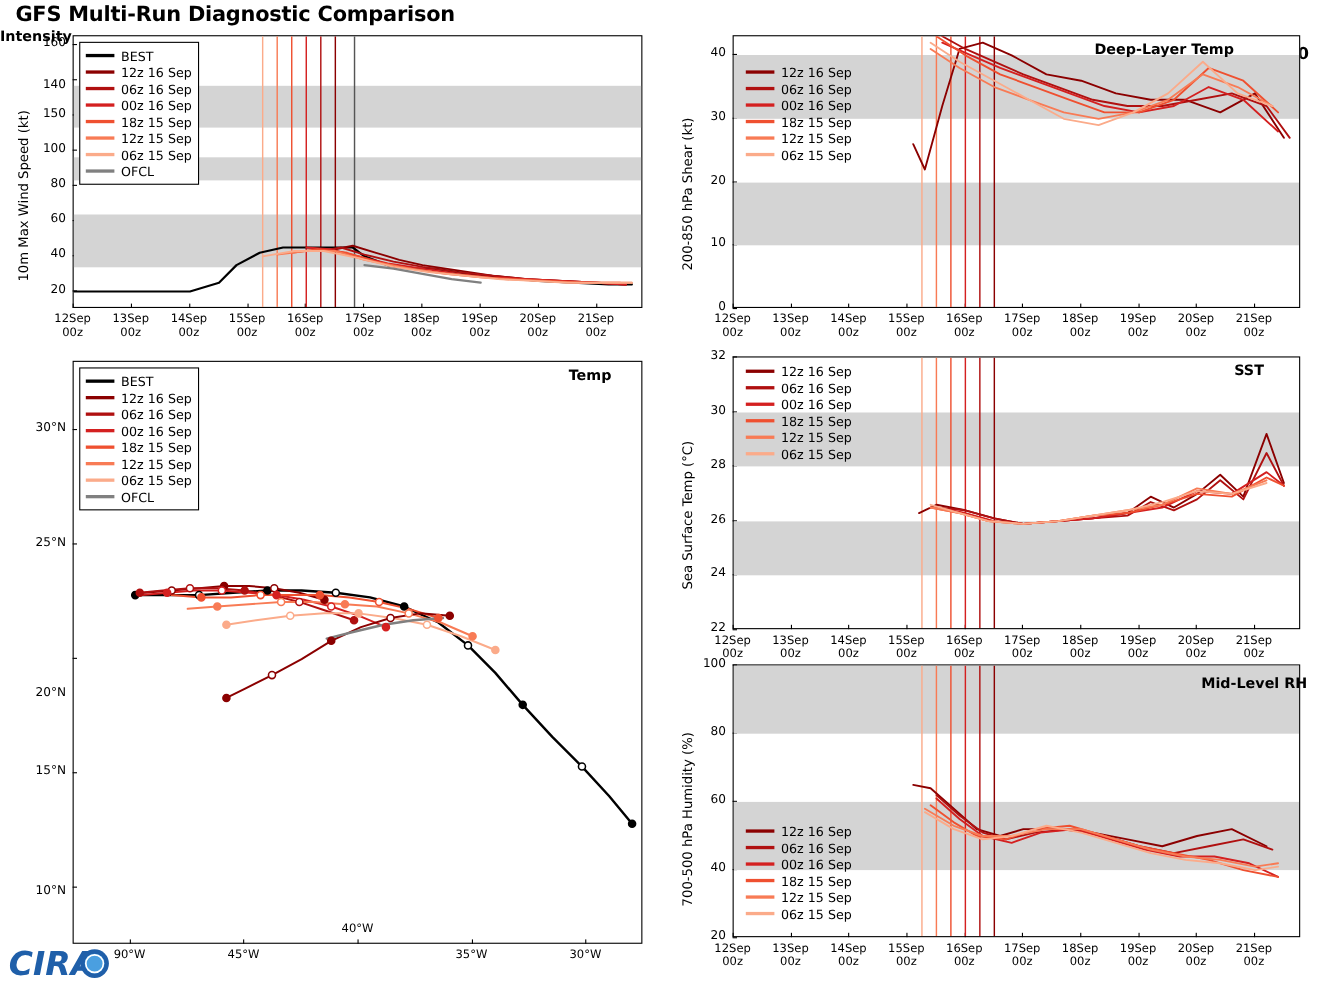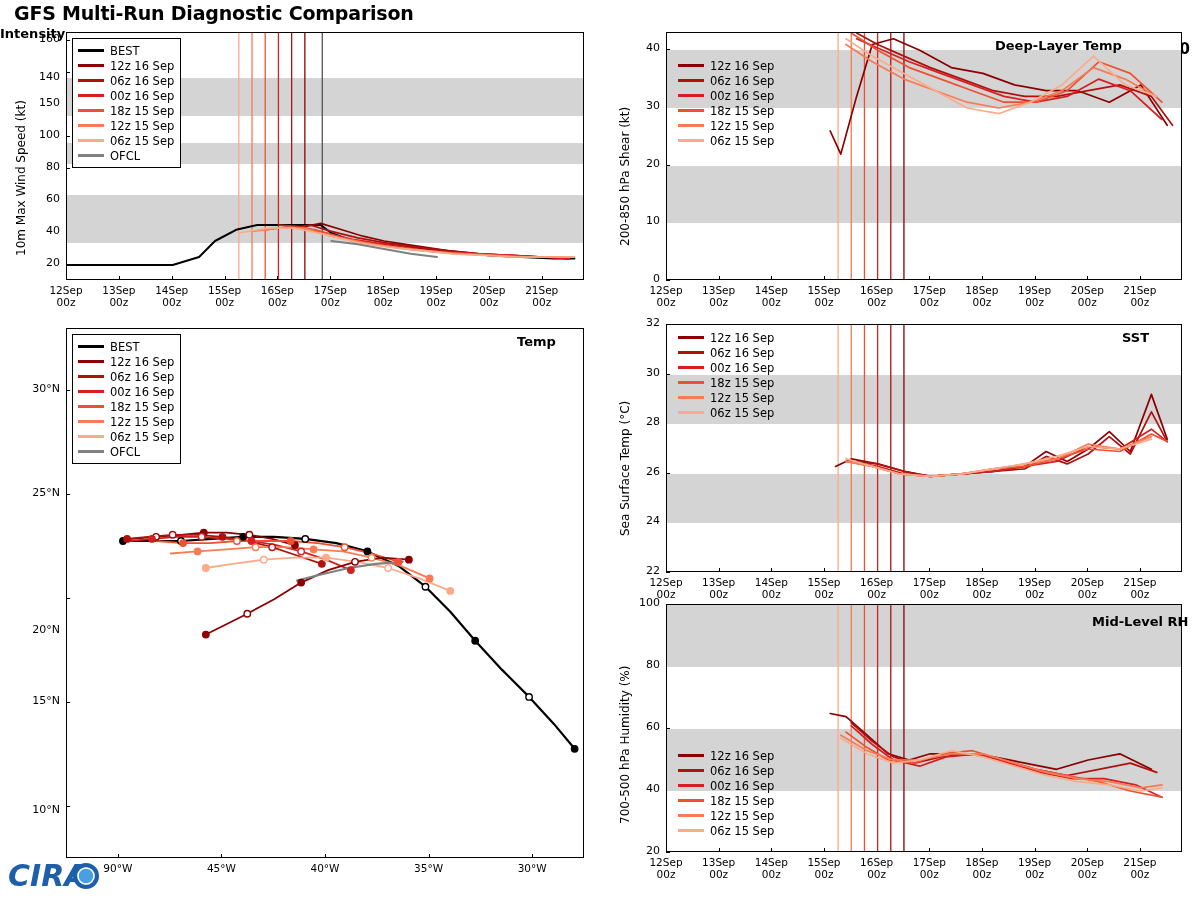--- a/index.html
+++ b/index.html
@@ -228,21 +228,21 @@
     <div class="ytick" style="left: 18px; top: 270.196px; width: 42px; margin-top: 33px;">20°N</div>
     <div class="tickmark" style="left: 66px; top: 278.196px; width: 4px; height: 1px;"></div>
     <div class="ytick" style="left: 18px; top: 166.275px; width: 42px;">25°N</div>
     <div class="tickmark" style="left: 66px; top: 174.275px; width: 4px; height: 1px;"></div>
     <div class="ytick" style="left: 18px; top: 62.3529px; width: 42px;">30°N</div>
     <div class="tickmark" style="left: 66px; top: 70.3529px; width: 4px; height: 1px;"></div>
     <div class="xtick" style="left: 87.8px; top: 542px; width: 60px;">90°W</div>
     <div class="tickmark" style="left: 117.8px; top: 534px; width: 1px; height: 4px;"></div>
     <div class="xtick" style="left: 191.4px; top: 542px; width: 60px;">45°W</div>
     <div class="tickmark" style="left: 221.4px; top: 534px; width: 1px; height: 4px;"></div>
-    <div class="xtick" style="left: 295px; top: 542px; width: 60px;">40°W</div>
+    <div class="xtick" style="left: 295px; top: 518px; width: 60px;">40°W</div>
     <div class="tickmark" style="left: 325px; top: 534px; width: 1px; height: 4px;"></div>
     <div class="xtick" style="left: 398.6px; top: 542px; width: 60px;">35°W</div>
     <div class="tickmark" style="left: 428.6px; top: 534px; width: 1px; height: 4px;"></div>
     <div class="xtick" style="left: 502.2px; top: 542px; width: 60px;">30°W</div>
     <div class="tickmark" style="left: 532.2px; top: 534px; width: 1px; height: 4px;"></div>
     <div class="legend" style="left: 72px; top: 14px;">
       <div class="row">
         <div class="swatch" style="background: rgb(0, 0, 0);"></div>
         <div class="lbl">BEST</div>
       </div>

